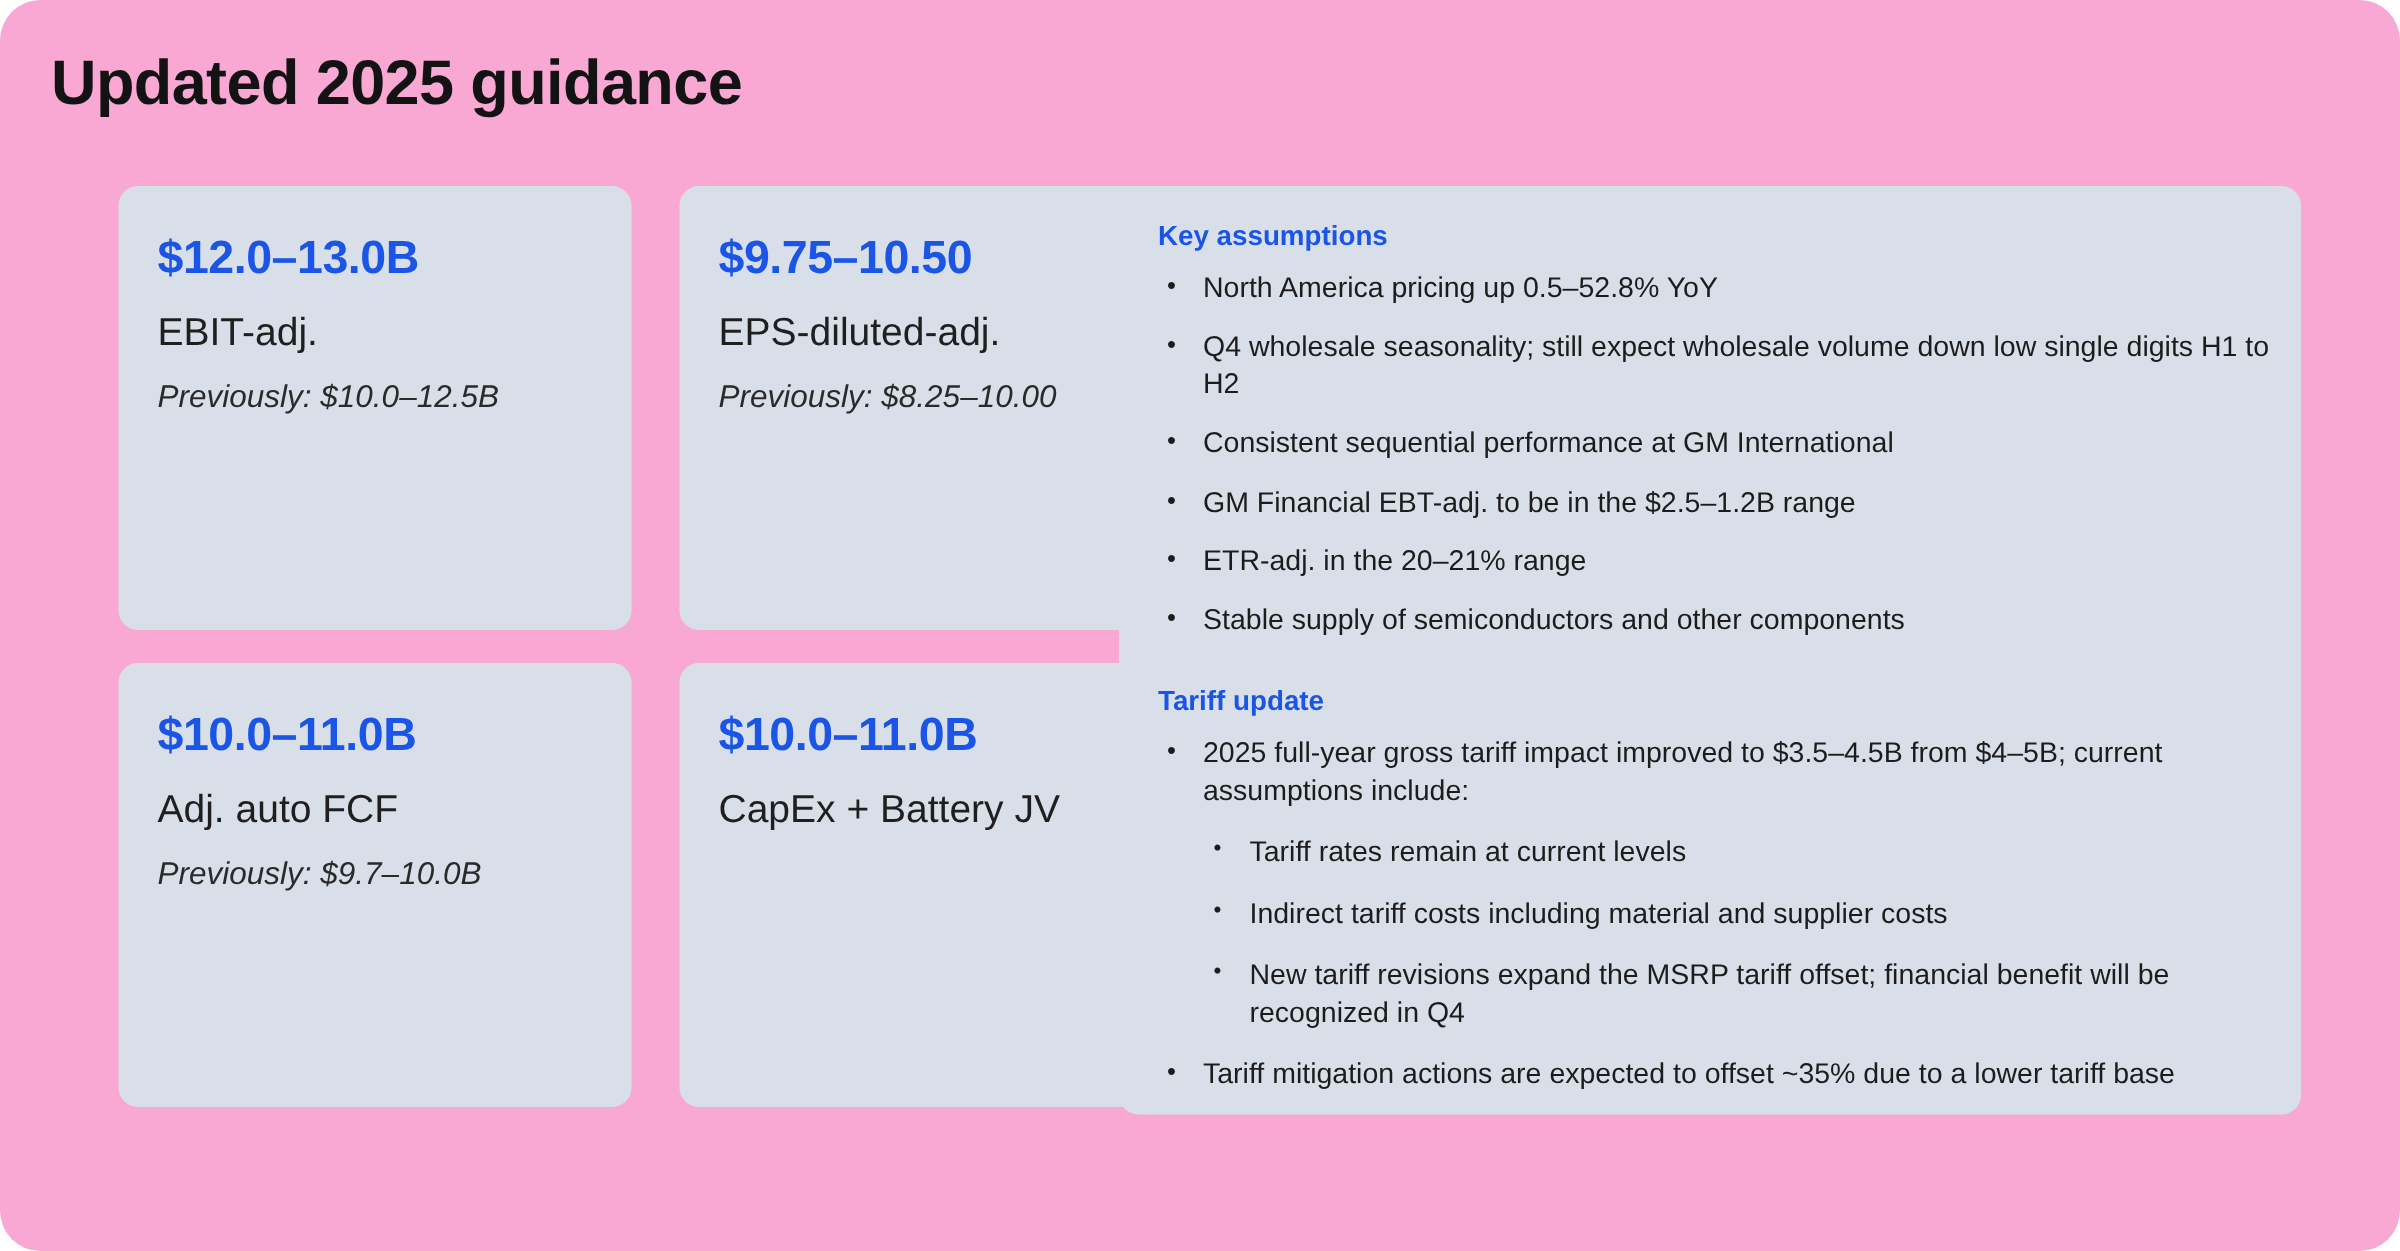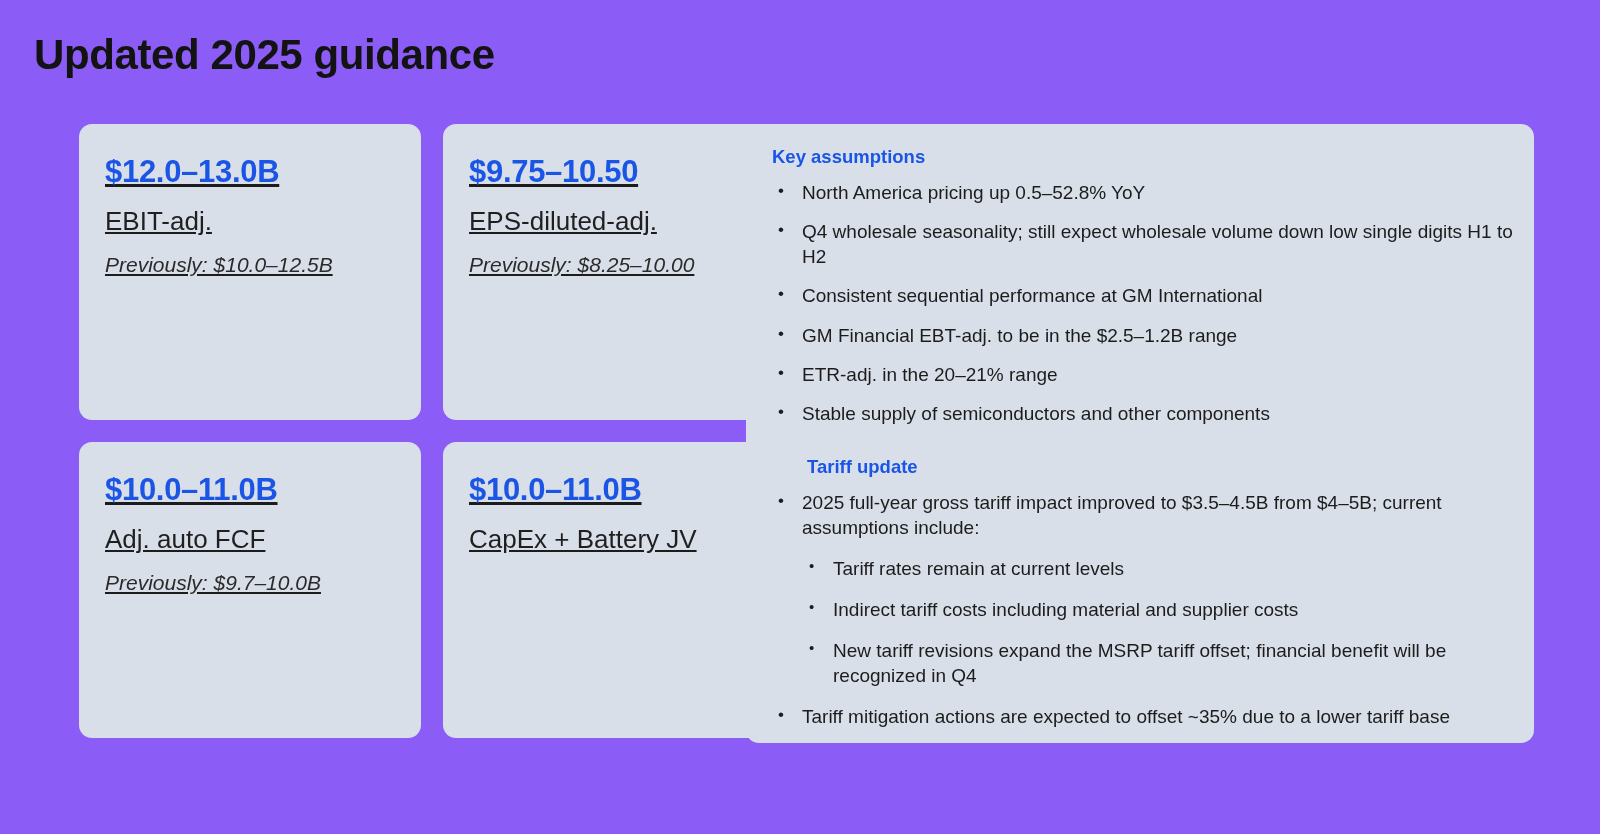--- a/index.html
+++ b/index.html
@@ -12,21 +12,22 @@
     height: 834px;
     font-family: "Liberation Sans", sans-serif;
     color: #1c1c1c;
     overflow: hidden;
     position: relative;
   }
 
   .slide {
     position: absolute;
     inset: 0;
-    background: #8b5cf6;
+    background: #f9a8d4;
+    border-radius: 27px;
   }
 
   
   .page-title {
     position: absolute;
     left: 34px;
     top: 32px;
     font-size: 42px;
     font-weight: 700;
     letter-spacing: -0.4px;
@@ -45,23 +46,22 @@
     display: flex;
     gap: 22px;
     align-items: stretch;
   }
 
   .metrics-grid {
     width: 645px;
     display: grid;
     grid-template-columns: 342px 342px;
     grid-template-rows: 296px 296px;
-    gap: 22px 22px;
+    gap: 22px 32px;
     flex: none;
-    text-decoration: underline;
   }
 
   .metric-card {
     background: #d9dfe9;
     border-radius: 13px;
     padding: 30px 26px 22px 26px;
     box-sizing: border-box;
     overflow: hidden;
   }
 
@@ -103,21 +103,21 @@
     overflow: hidden;
   }
 
   .notes-heading {
     color: #1a55e6;
     font-size: 18.5px;
     font-weight: 700;
     line-height: 1.2;
     margin-bottom: 12px;
   }
-  .notes-heading.second { margin-top: 30px; margin-left: 35px; }
+  .notes-heading.second { margin-top: 30px; }
 
   .bullet-list { margin: 0; padding: 0; list-style: none; }
 
   .bullet {
     position: relative;
     padding-left: 30px;
     font-size: 19px;
     line-height: 1.32;
     color: #1c1c1c;
     margin-bottom: 14px;

